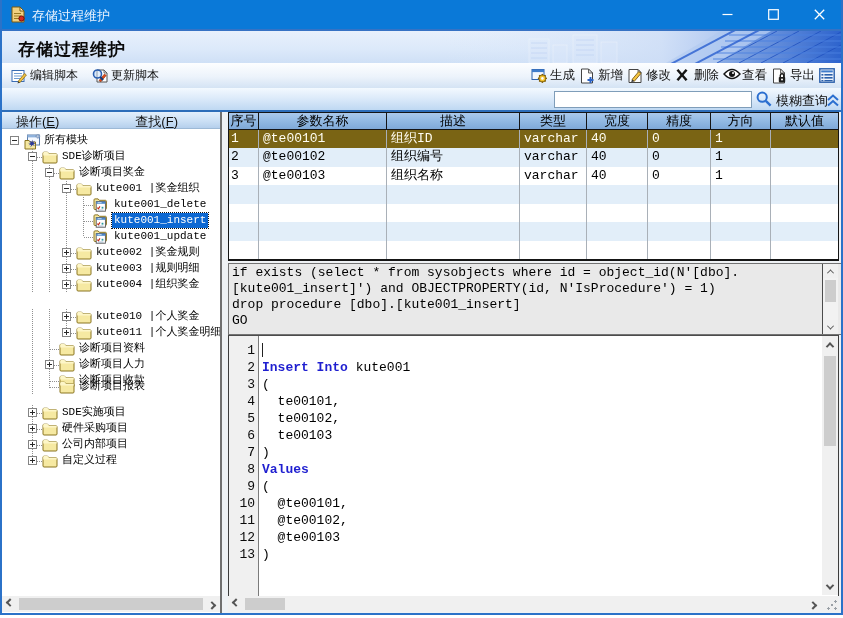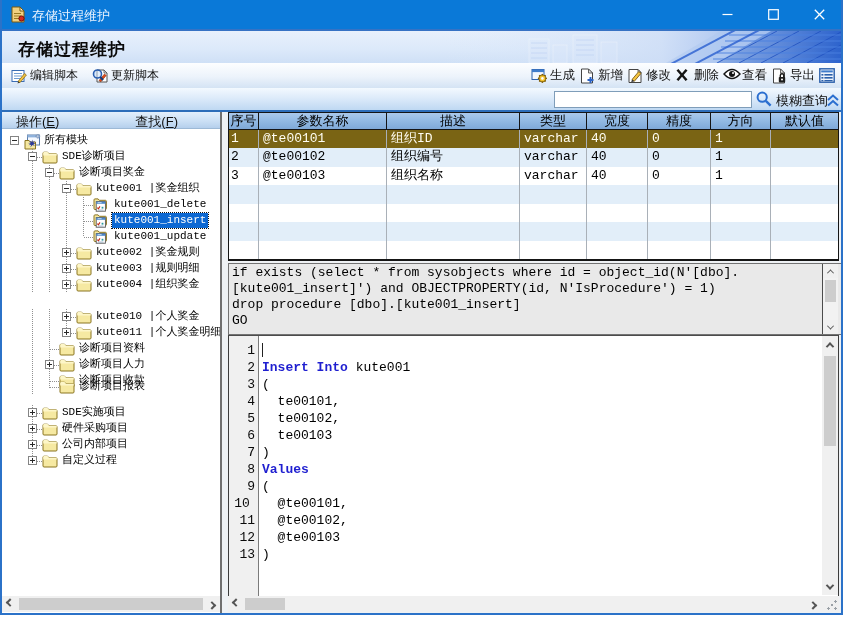--- a/index.html
+++ b/index.html
@@ -818,21 +818,21 @@
         <div id="gutter">
             <div class="cline num" style="top: 6px;">1</div>
             <div class="cline num" style="top: 23px;">2</div>
             <div class="cline num" style="top: 40px;">3</div>
             <div class="cline num" style="top: 57px;">4</div>
             <div class="cline num" style="top: 74px;">5</div>
             <div class="cline num" style="top: 91px;">6</div>
             <div class="cline num" style="top: 108px;">7</div>
             <div class="cline num" style="top: 125px;">8</div>
             <div class="cline num" style="top: 142px;">9</div>
-            <div class="cline num" style="top: 159px; text-align: center;">10</div>
+            <div class="cline num" style="top: 159px;">10</div>
             <div class="cline num" style="top: 176px;">11</div>
             <div class="cline num" style="top: 193px;">12</div>
             <div class="cline num" style="top: 210px;">13</div>
           </div>
         <div id="code-lines">
             <div class="cline code" style="top: 6px;"></div>
             <div class="cline code" style="top: 23px;"><span class="kw">Insert Into</span><span> kute001</span></div>
             <div class="cline code" style="top: 40px;"><span>(</span></div>
             <div class="cline code" style="top: 57px;"><span>  te00101,</span></div>
             <div class="cline code" style="top: 74px;"><span>  te00102,</span></div>

